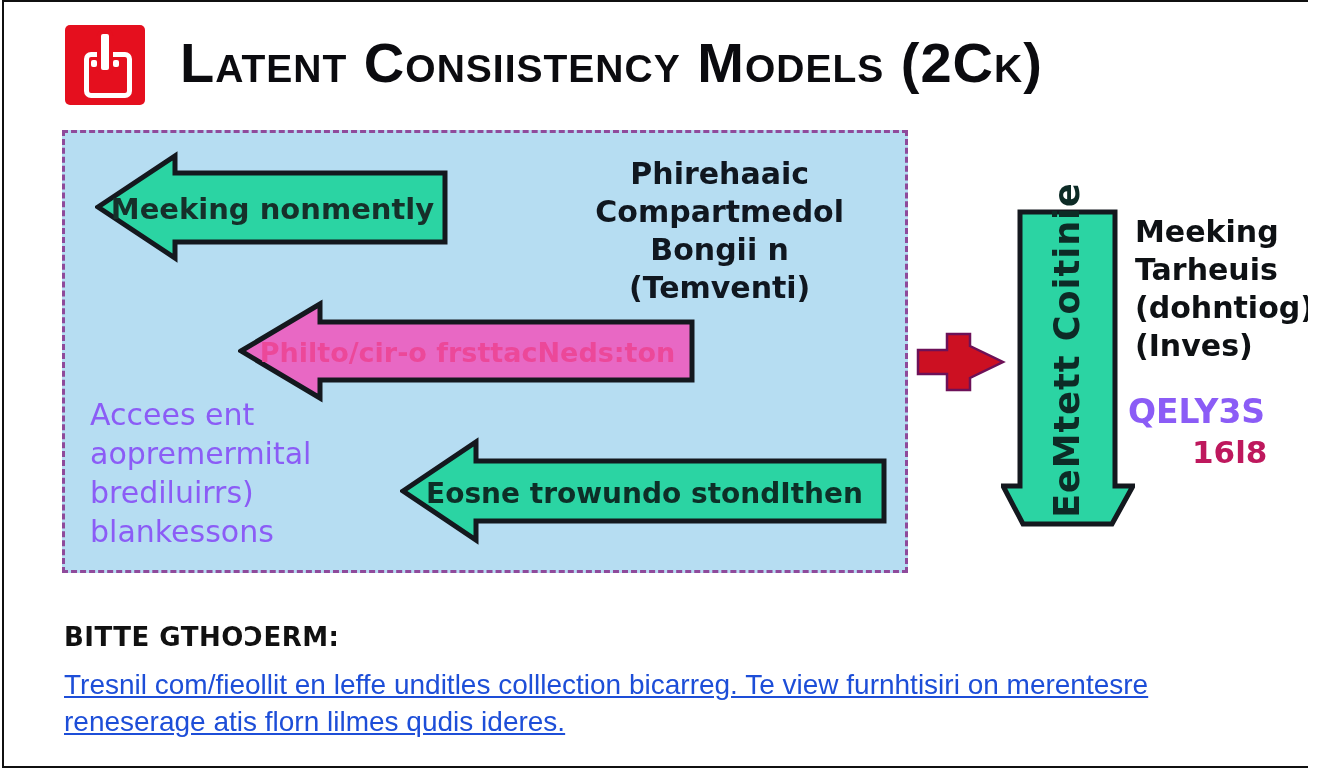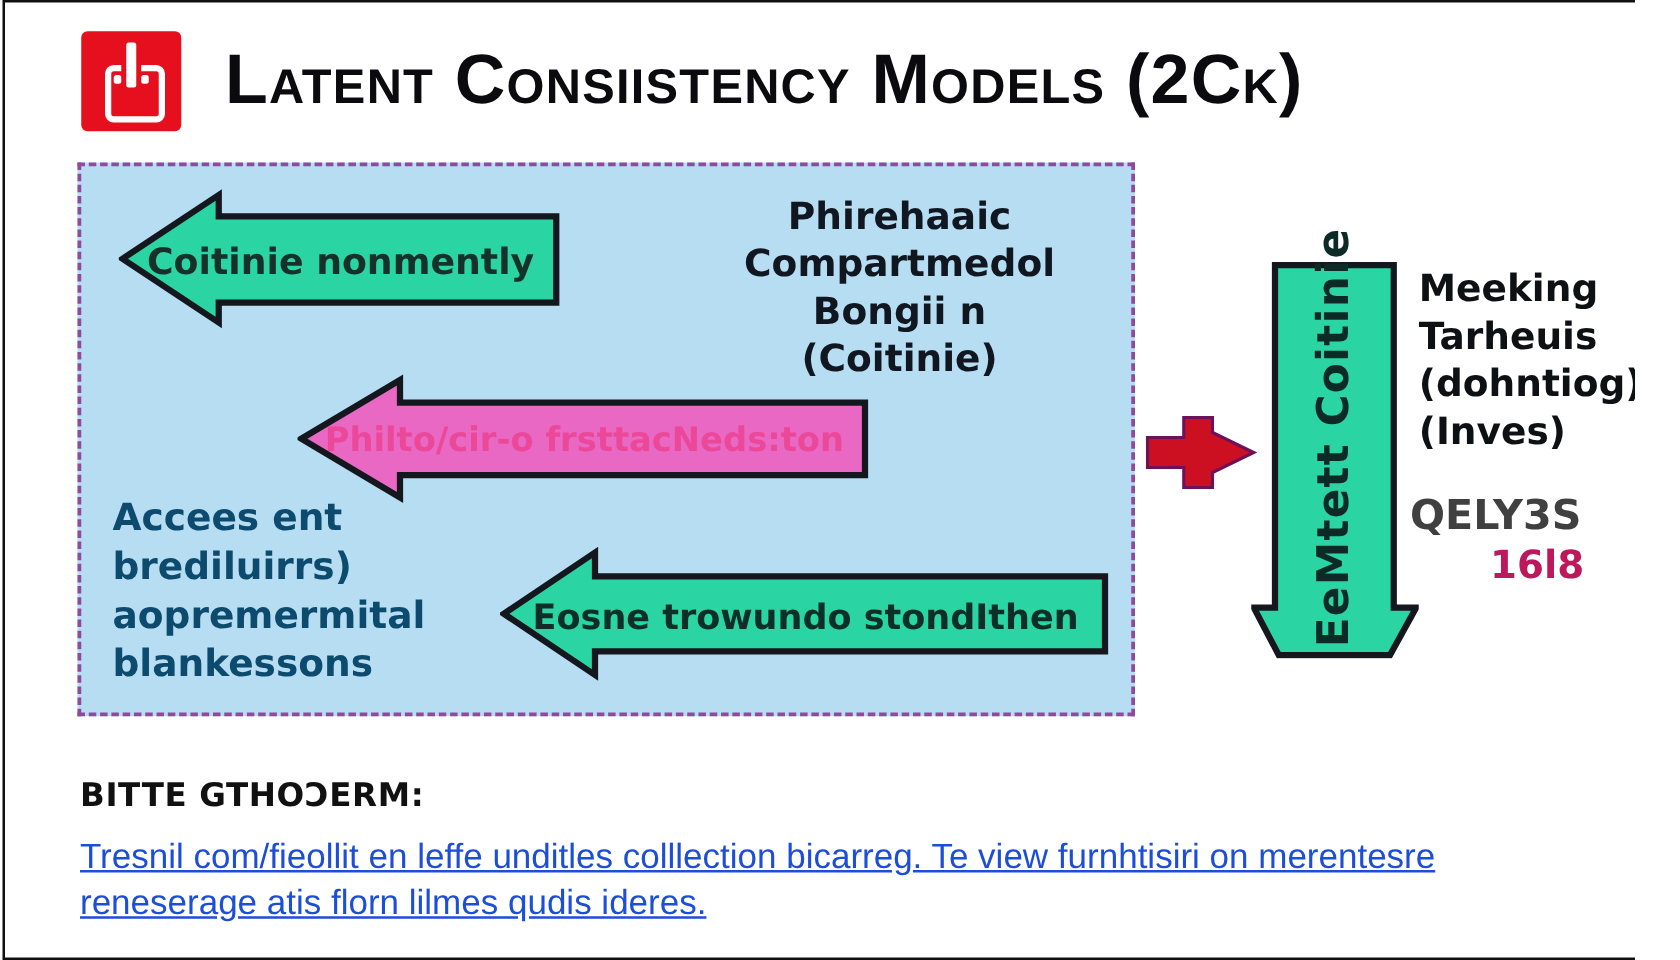--- a/index.html
+++ b/index.html
@@ -31,34 +31,34 @@
   #arrow1-label{left:97px;top:158px;width:351px;height:102px;font-size:29px;color:#16302a;}
   #arrow2-label{left:240px;top:302px;width:455px;height:101px;font-size:27px;color:#ec4899;}
   #arrow3-label{left:402px;top:440px;width:485px;height:107px;font-size:28px;color:#0d2f27;}
   
   #panel-right-text{
     right:464px;top:155px;text-align:center;font-family:"DejaVu Sans",sans-serif;
     font-weight:600;font-size:30px;line-height:38px;color:#101720;
   }
   #panel-left-text{
     left:90px;top:395px;text-align:left;font-family:"DejaVu Sans",sans-serif;
-    font-weight:700;font-size:30px;line-height:39px;color:#0c4a6e;
+    font-weight:400;font-size:30px;line-height:39px;color:#8b5cf6;
   }
   .tline{display:block;}
   
   #down-arrow-label{
     left:1067px;top:350px;transform:translate(-50%,-50%) rotate(-90deg);
     font-family:"DejaVu Sans",sans-serif;font-weight:700;font-size:35px;
     letter-spacing:1px;color:#0d2b26;white-space:nowrap;
   }
   #output-lines{
     left:1135px;top:213px;font-family:"DejaVu Sans",sans-serif;
     font-weight:600;font-size:30px;line-height:38px;color:#0e1114;
   }
-  #output-code{left:1128px;top:392px;font-family:"DejaVu Sans",sans-serif;font-weight:700;font-size:33px;color:#404040;}
+  #output-code{left:1128px;top:392px;font-family:"DejaVu Sans",sans-serif;font-weight:700;font-size:33px;color:#8b5cf6;}
   #output-number{left:1192px;top:434px;font-family:"DejaVu Sans",sans-serif;font-weight:700;font-size:31px;color:#be185d;}
   
   #footer-heading{left:64px;top:622px;font-size:26px;font-weight:700;letter-spacing:0.5px;color:#111;font-family:"DejaVu Sans","Liberation Sans",sans-serif;}
   #footer-body{left:64px;top:666px;width:1180px;font-size:28px;line-height:37px;color:#1d4ed8;font-weight:400;text-decoration:underline;}
   svg{display:block;}
 </style>
 </head>
 <body>
 
 <div id="page">
@@ -71,38 +71,38 @@
     <span class="glyph-dot-l"></span>
     <span class="glyph-dot-r"></span>
   </div>
   <div id="title" class="abs">Latent Consiistency Models (2Ck)</div>
 
   <div id="panel" class="abs"></div>
 
   <svg class="abs" style="left:95px;top:151px;" width="355" height="113" viewBox="0 0 355 113">
     <polygon points="3,56 80,5 80,22 350,22 350,91 80,91 80,107" fill="#2bd4a3" stroke="#14181e" stroke-width="5" stroke-linejoin="miter"></polygon>
   </svg>
-  <div id="arrow1-label" class="abs arrow-label">Coitinie nonmently</div>
+  <div id="arrow1-label" class="abs arrow-label">Meeking nonmently</div>
 
   <div id="panel-right-text" class="abs">
     <span class="tline">Phirehaaic</span>
     <span class="tline">Compartmedol</span>
     <span class="tline">Bongii n</span>
-    <span class="tline">(Coitinie)</span>
+    <span class="tline">(Temventi)</span>
   </div>
 
   <svg class="abs" style="left:238px;top:299px;" width="459" height="105" viewBox="0 0 459 105">
     <polygon points="3,52 82,5 82,23 454,23 454,81 82,81 82,99" fill="#e868c4" stroke="#14181e" stroke-width="5" stroke-linejoin="miter"></polygon>
   </svg>
   <div id="arrow2-label" class="abs arrow-label">Philto/cir-o frsttacNeds:ton</div>
 
   <div id="panel-left-text" class="abs">
     <span class="tline">Accees ent</span>
+    <span class="tline">aopremermital</span>
     <span class="tline">brediluirrs)</span>
-    <span class="tline">aopremermital</span>
     <span class="tline">blankessons</span>
   </div>
 
   <svg class="abs" style="left:400px;top:436px;" width="489" height="111" viewBox="0 0 489 111">
     <polygon points="3,55 76,6 76,25 484,25 484,85 76,85 76,104" fill="#2bd4a3" stroke="#14181e" stroke-width="5" stroke-linejoin="miter"></polygon>
   </svg>
   <div id="arrow3-label" class="abs arrow-label">Eosne trowundo stondIthen</div>
 
   <svg class="abs" style="left:916px;top:331px;" width="90" height="62" viewBox="0 0 90 62">
     <polygon points="2,19 31,19 31,3 54,3 54,15 87,31 54,47 54,59 31,59 31,43 2,43" fill="#cc1022" stroke="#6d1158" stroke-width="2.5" stroke-linejoin="miter"></polygon>

